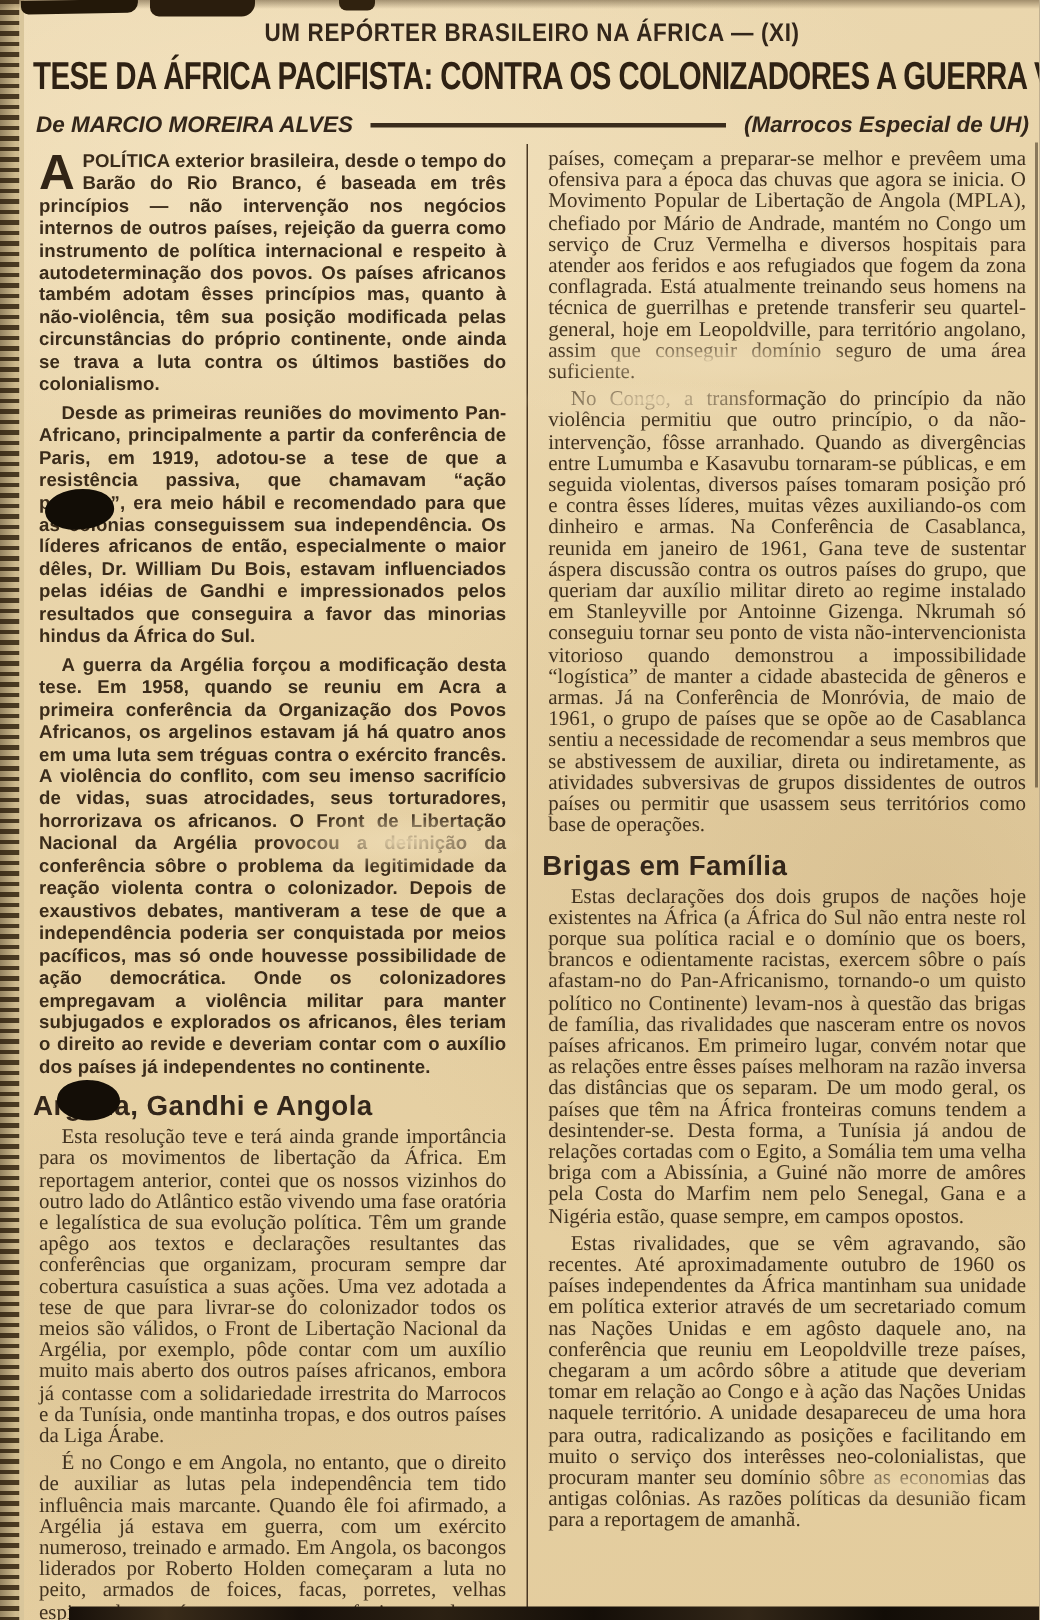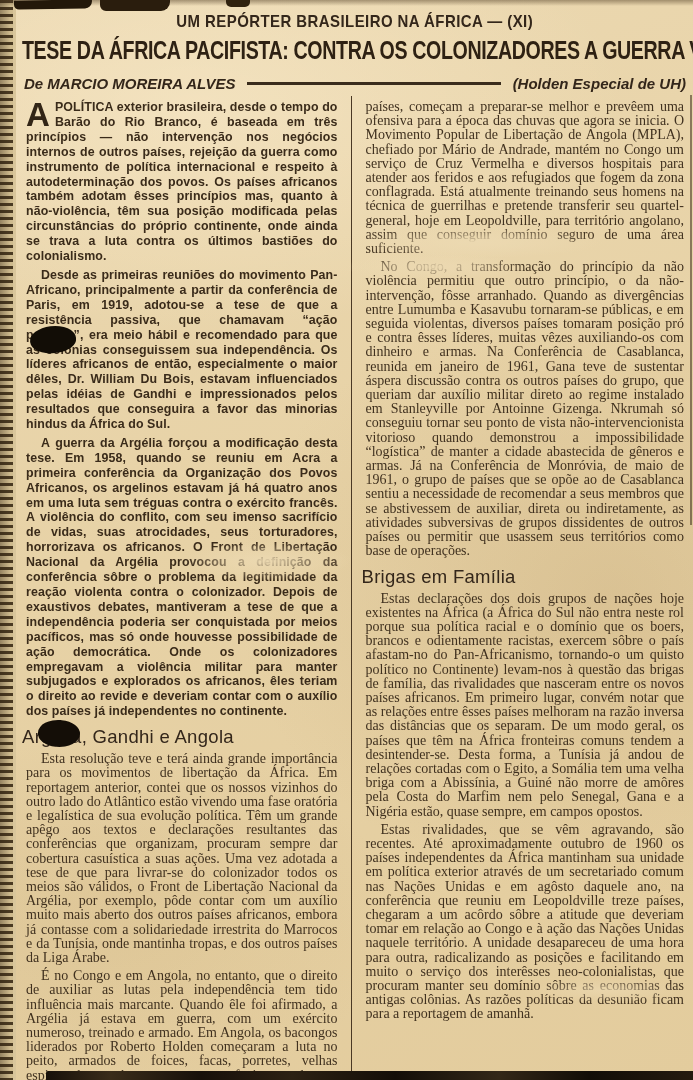--- a/index.html
+++ b/index.html
@@ -49,21 +49,21 @@
   }
   .serif p{
     font-family:"Liberation Serif", serif;
     font-size:14px;line-height:14.2px;color:#40311f;
   }
   .no-indent{text-indent:0 !important;}
   .dropcap::first-letter{
     float:left;font-size:33px;line-height:26px;padding:2px 5px 0 0;color:#322516;
   }
   .section-heading{
-    font-family:"Liberation Sans", sans-serif;font-weight:normal;
+    font-family:"Liberation Sans", sans-serif;font-weight:bold;
     font-size:18.5px;color:#33261a;margin:7px 0 4px 0;letter-spacing:.3px;
   }
   
   .artifact{position:absolute;pointer-events:none;}
   .top-shadow{left:0;right:0;top:0;height:6px;background:linear-gradient(rgba(74,55,30,.45),rgba(74,55,30,0));}
   .top-stain1{left:14px;top:0;width:78px;height:9px;background:#231809;border-radius:0 0 7px 5px;transform:rotate(-1deg);}
   .top-stain2{left:100px;top:0;width:70px;height:11px;background:#2a1d0d;border-radius:0 0 9px 6px;}
   .top-stain3{left:226px;top:0;width:24px;height:7px;background:#30220f;border-radius:0 0 5px 5px;}
   .ink-blot1{left:30px;top:326px;width:46px;height:27px;background:#120d06;border-radius:55% 60% 50% 58%;transform:rotate(-7deg);}
   .ink-blot2{left:38px;top:720px;width:42px;height:27px;background:#140e07;border-radius:58% 52% 60% 50%;transform:rotate(5deg);}
@@ -92,21 +92,21 @@
       <span class="kicker">UM REPÓRTER BRASILEIRO NA ÁFRICA — (XI)</span>
     </div>
 
     <div class="headline">
       <span>TESE DA ÁFRICA PACIFISTA: CONTRA OS COLONIZADORES A GUERRA VALE</span>
     </div>
 
     <div class="byline-row">
       <span>De MARCIO MOREIRA ALVES</span>
       <span class="byline-rule"></span>
-      <span>(Holden Especial de UH)</span>
+      <span>(Marrocos Especial de UH)</span>
     </div>
 
     <div class="cols">
 
       <div class="col-left">
         <div class="sans">
           <p class="dropcap no-indent">A POLÍTICA exterior brasileira, desde o tempo do Barão do Rio Branco, é baseada em três princípios — não intervenção nos negócios internos de outros países, rejeição da guerra como instrumento de política internacional e respeito à autodeterminação dos povos. Os países africanos também adotam êsses princípios mas, quanto à não-violência, têm sua posição modificada pelas circunstâncias do próprio continente, onde ainda se trava a luta contra os últimos bastiões do colonialismo.</p>
           <p>Desde as primeiras reuniões do movimento Pan-Africano, principalmente a partir da conferência de Paris, em 1919, adotou-se a tese de que a resistência passiva, que chamavam “ação positiva”, era meio hábil e recomendado para que as colônias conseguissem sua independência. Os líderes africanos de então, especialmente o maior dêles, Dr. William Du Bois, estavam influenciados pelas idéias de Gandhi e impressionados pelos resultados que conseguira a favor das minorias hindus da África do Sul.</p>
           <p>A guerra da Argélia forçou a modificação desta tese. Em 1958, quando se reuniu em Acra a primeira conferência da Organização dos Povos Africanos, os argelinos estavam já há quatro anos em uma luta sem tréguas contra o exército francês. A violência do conflito, com seu imenso sacrifício de vidas, suas atrocidades, seus torturadores, horrorizava os africanos. O Front de Libertação Nacional da Argélia provocou a definição da conferência sôbre o problema da legitimidade da reação violenta contra o colonizador. Depois de exaustivos debates, mantiveram a tese de que a independência poderia ser conquistada por meios pacíficos, mas só onde houvesse possibilidade de ação democrática. Onde os colonizadores empregavam a violência militar para manter subjugados e explorados os africanos, êles teriam o direito ao revide e deveriam contar com o auxílio dos países já independentes no continente.</p>
         </div>

